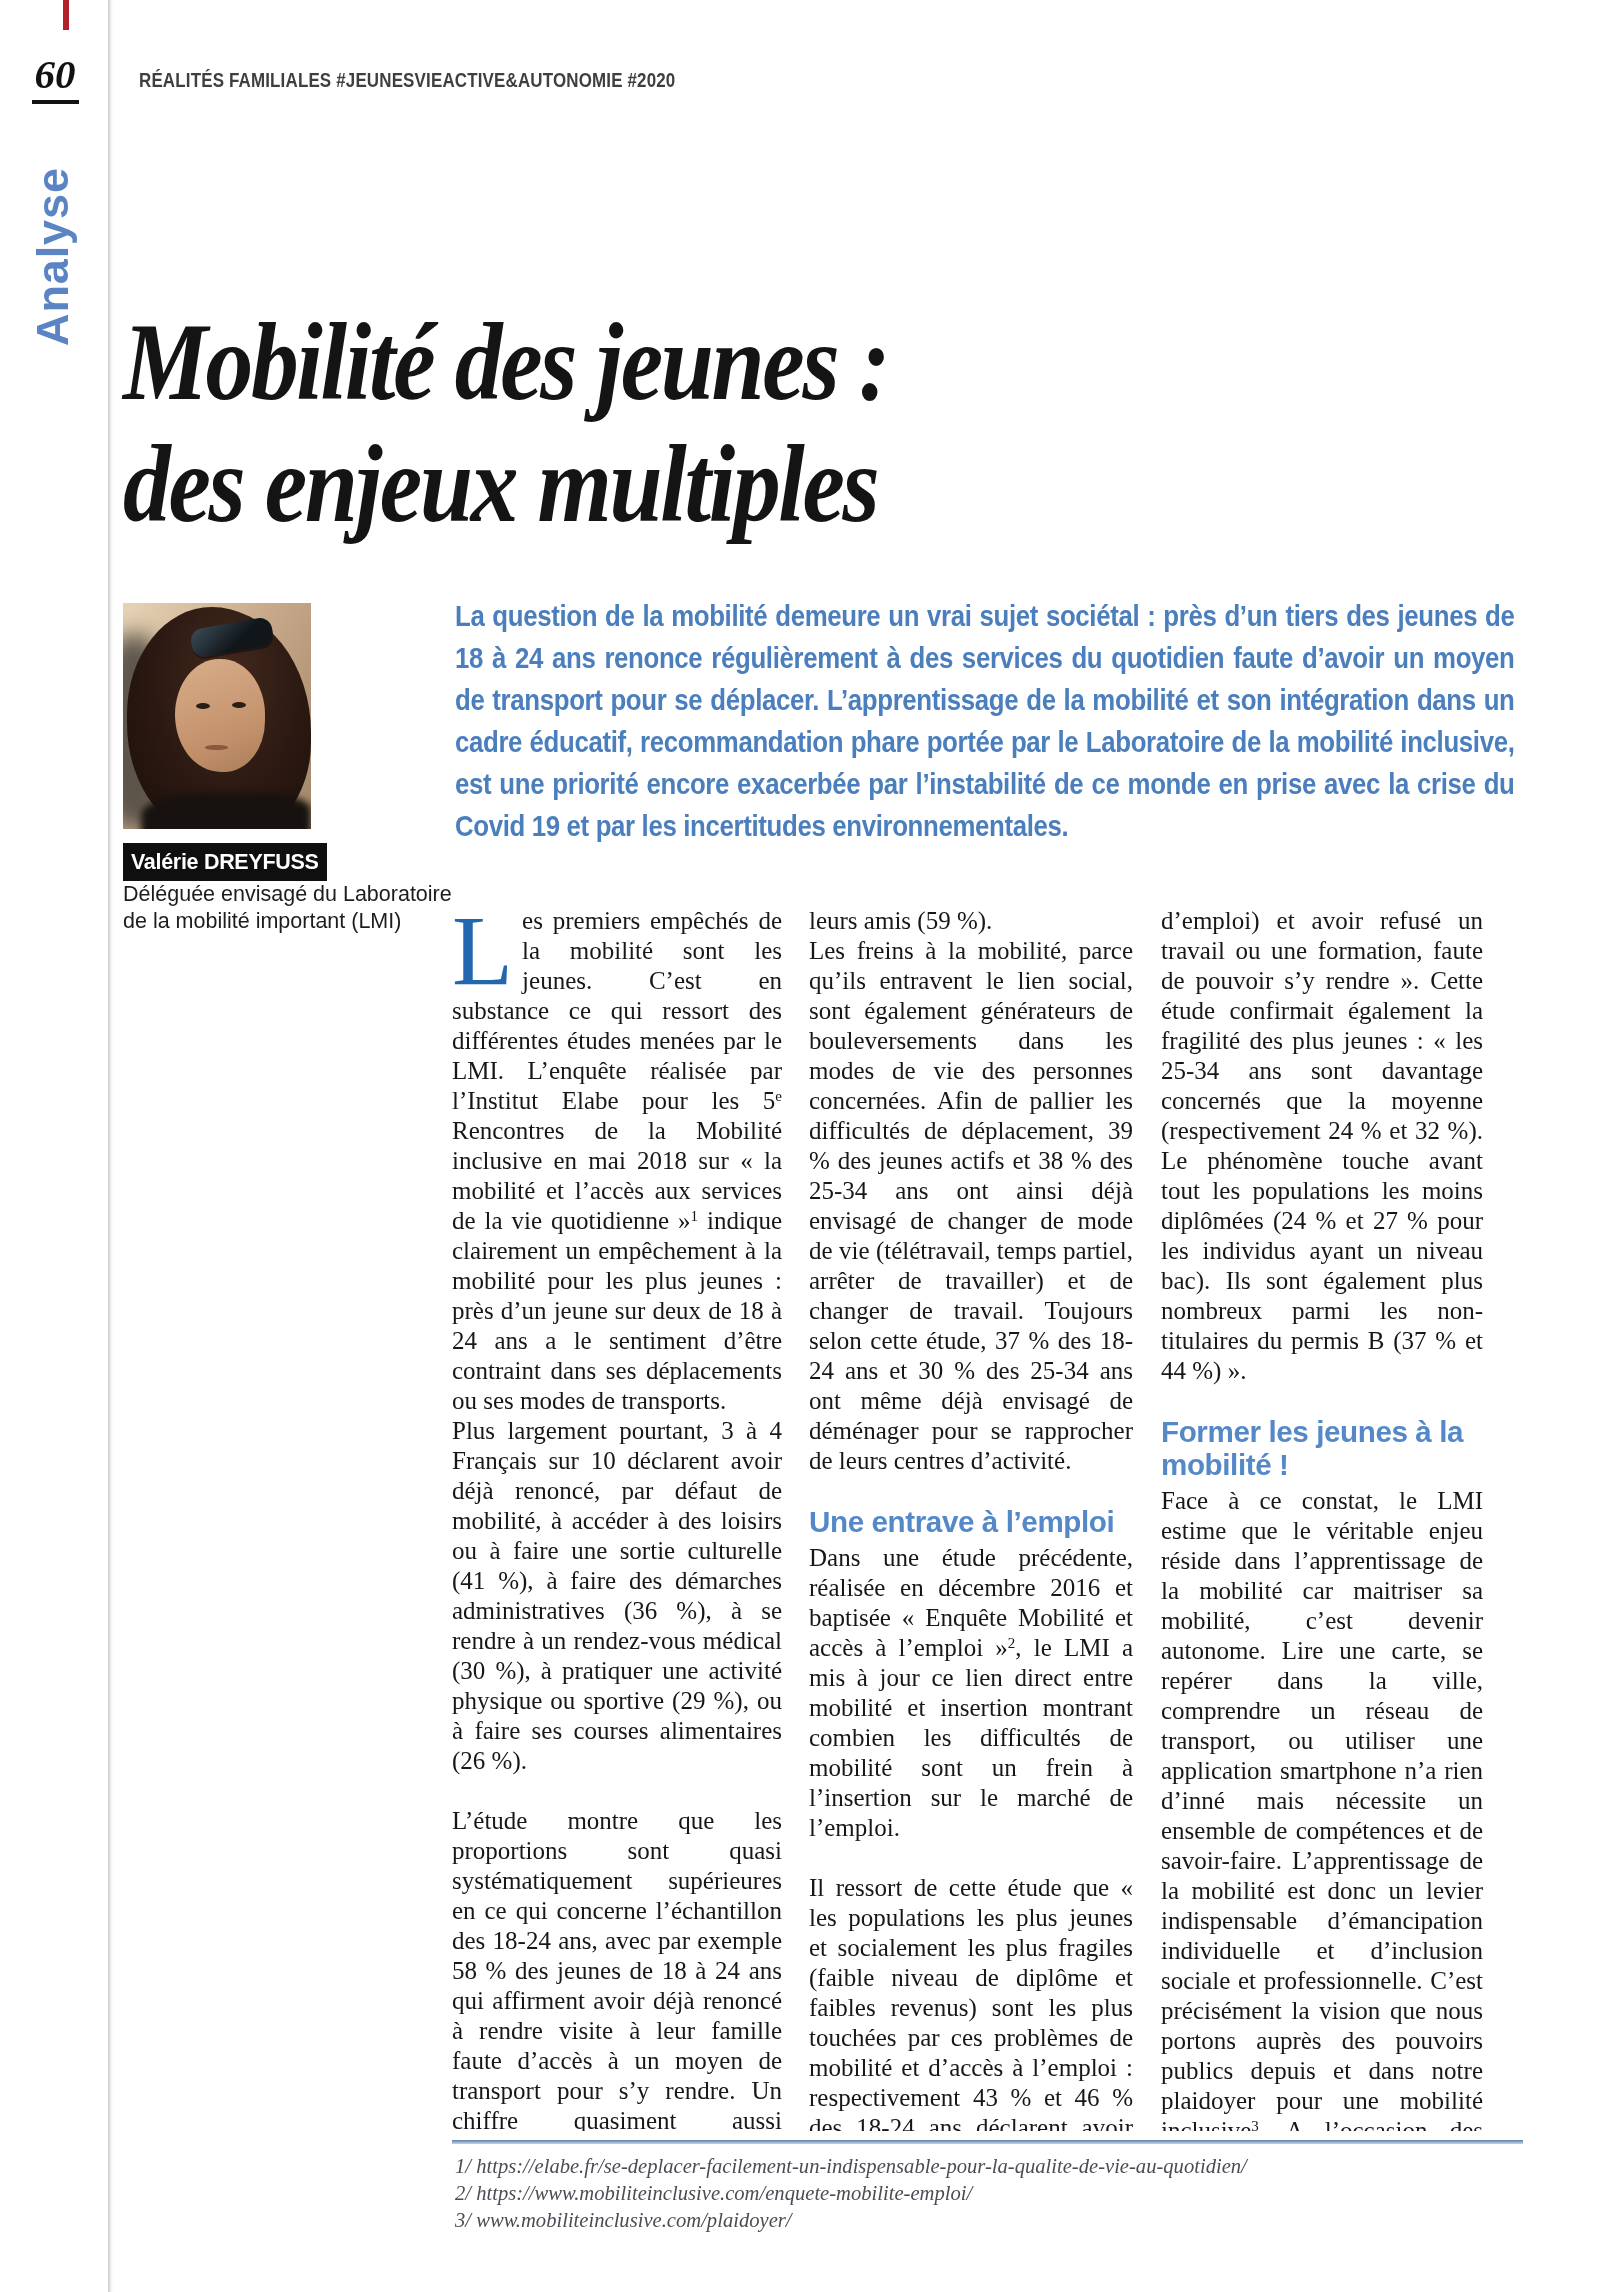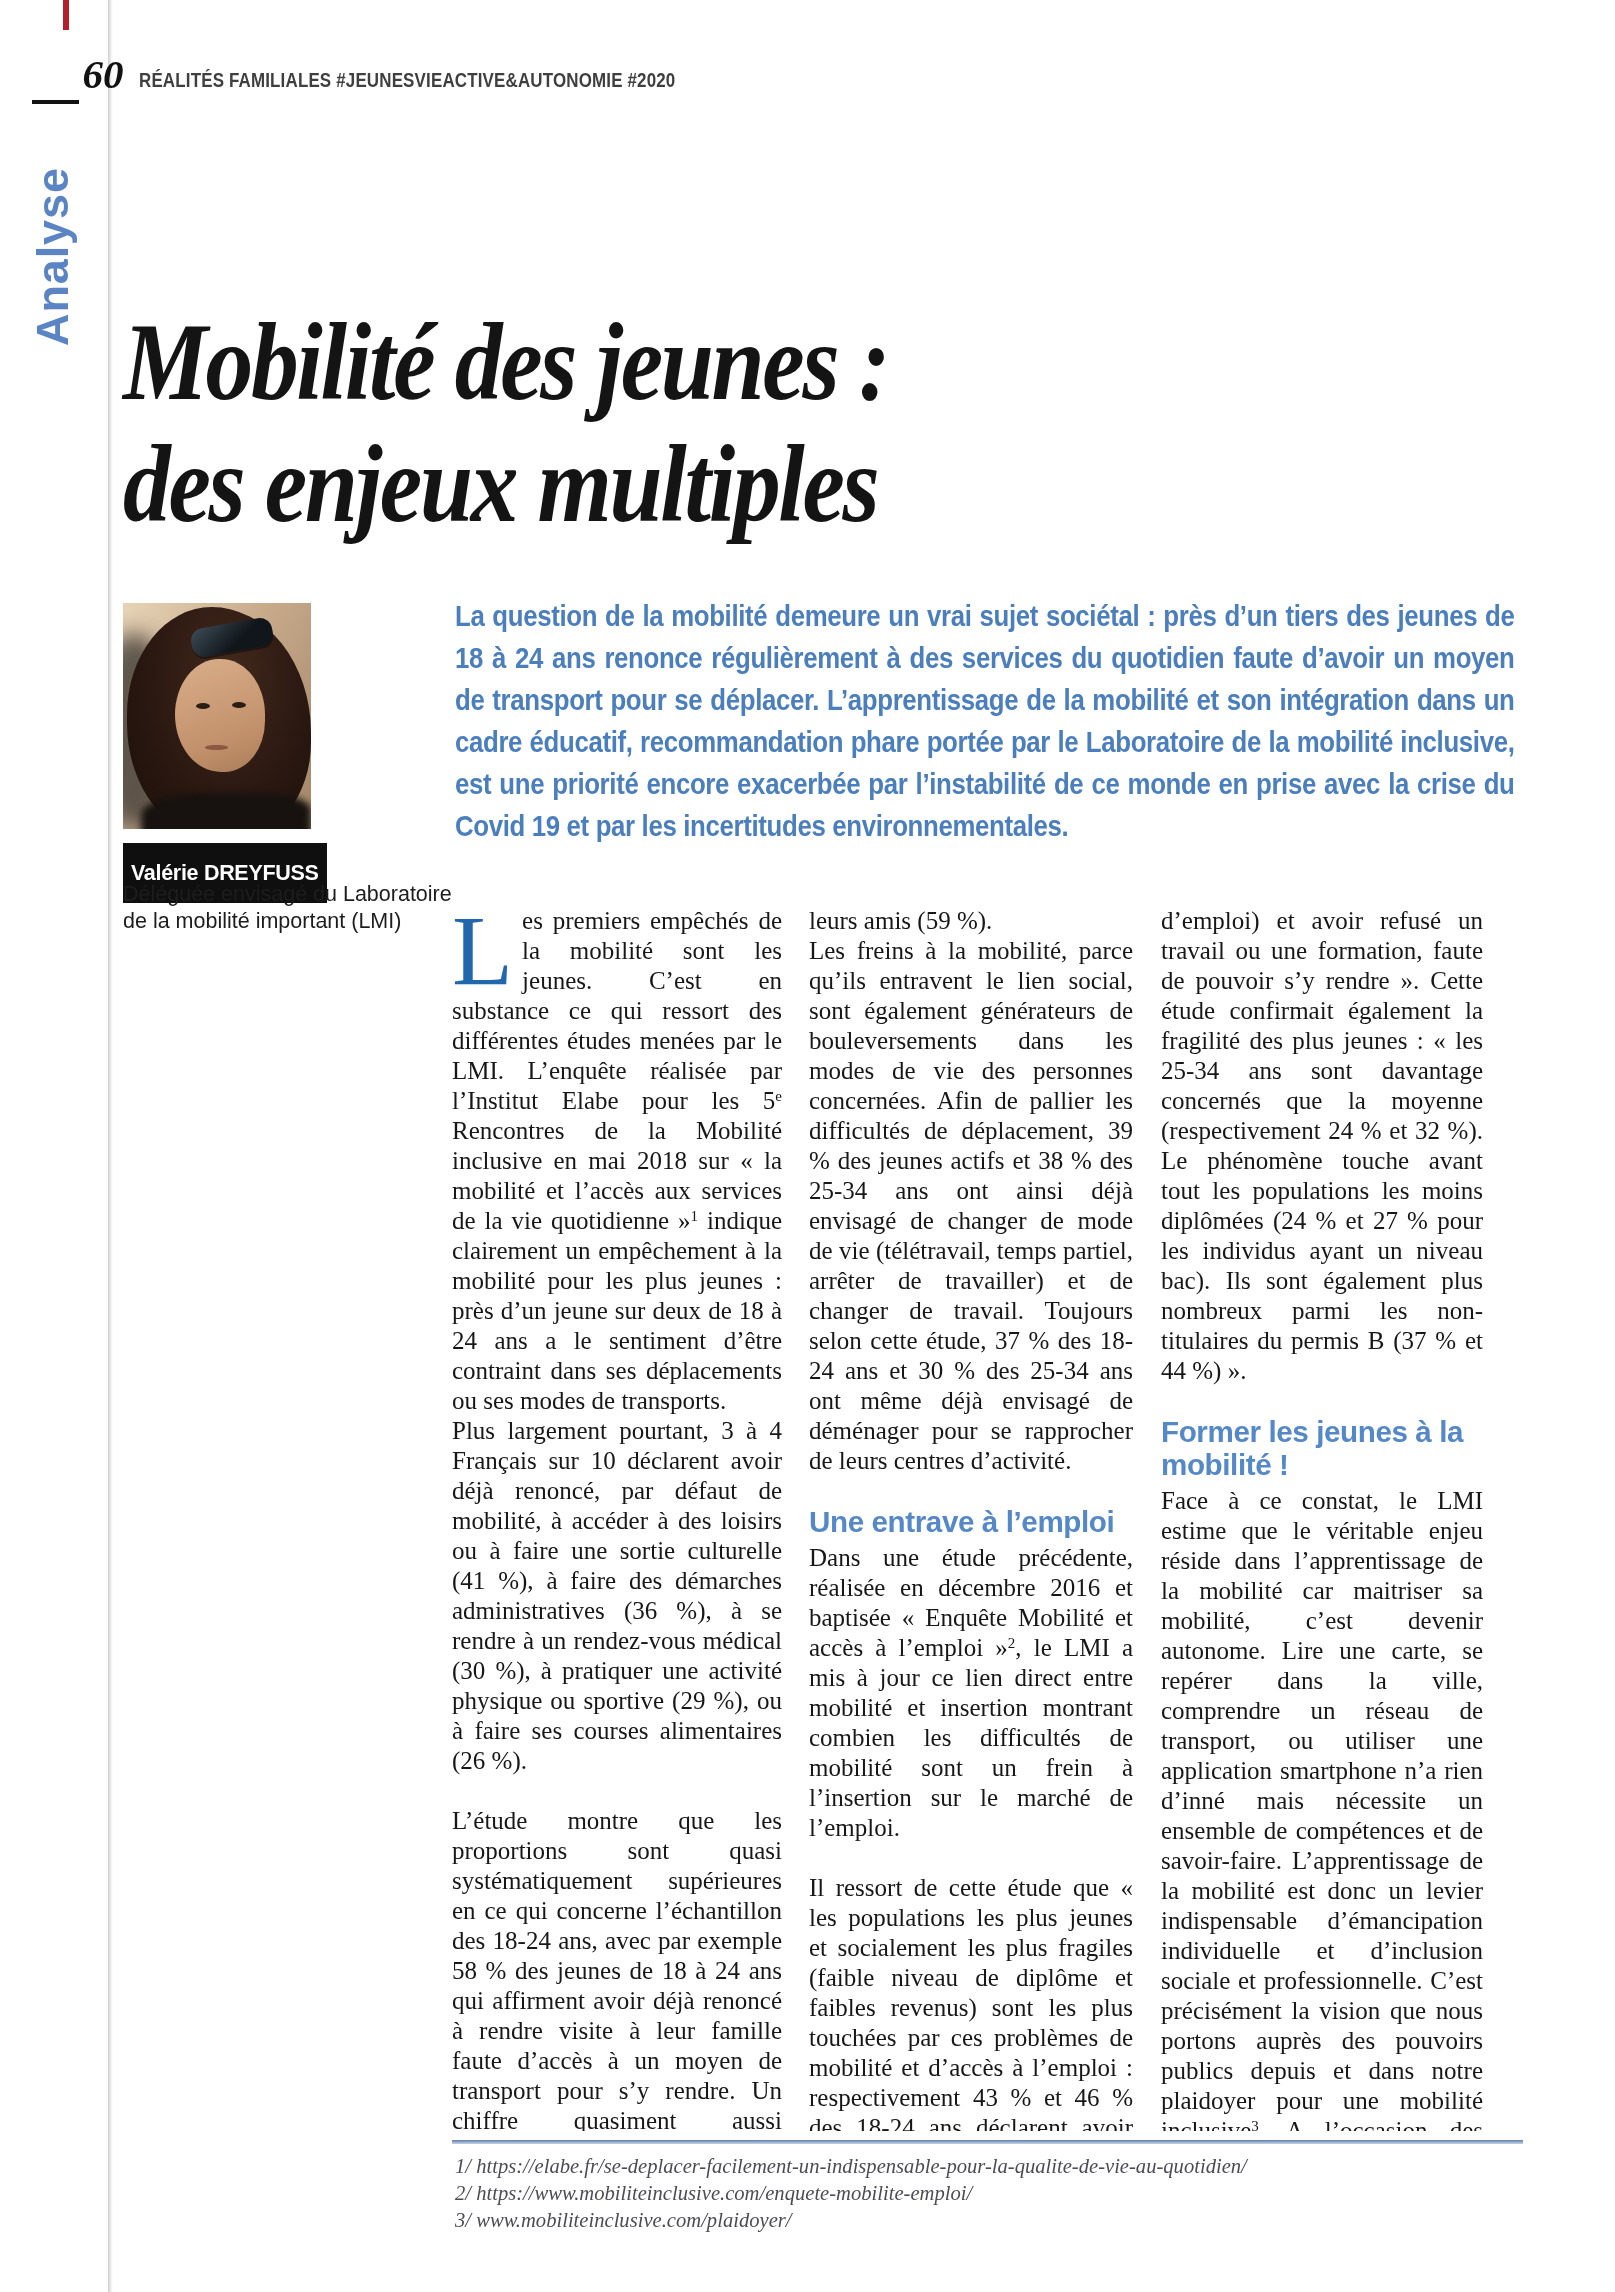--- a/index.html
+++ b/index.html
@@ -7,21 +7,21 @@
         font-family:"Liberation Serif",serif;-webkit-font-smoothing:antialiased;}
   .abs{position:absolute;}
 
   
   .fold-line{left:108px;top:0;width:5.4px;height:2293px;
     background:linear-gradient(90deg,rgba(0,0,0,.20),rgba(0,0,0,.04) 70%,rgba(0,0,0,0));}
   .red-dash{left:63px;top:0;width:6.3px;height:30px;background:#b3202c;}
 
   
   .page-num{left:30px;top:52px;width:50px;text-align:center;
-    font:italic 700 41px/45px "Liberation Serif",serif;color:#121212;margin-left:48px;}
+    font:italic 700 41px/45px "Liberation Serif",serif;color:#121212;}
   .page-num-rule{left:32px;top:100px;width:47px;height:3.6px;background:#121212;}
 
   .header-text{left:139px;top:70px;font:700 19.7px/21.5px "Liberation Sans",sans-serif;
     color:#3f3f3f;transform:scaleX(.86);transform-origin:0 0;white-space:nowrap;letter-spacing:0.2px;}
 
   .analyse{left:27px;top:149px;height:197px;writing-mode:vertical-rl;transform:rotate(180deg);
     font:700 45px "Liberation Sans",sans-serif;color:#5b84c4;letter-spacing:0.9px;}
 
   
   .title{left:123px;top:301px;width:1343px;
@@ -41,21 +41,21 @@
     border-radius:50% 50% 46% 52%;}
   .ph-glasses{position:absolute;left:68px;top:19.7px;width:82px;height:29px;
     background:linear-gradient(145deg,#3e4d57 0%,#11161b 60%);border-radius:12.5px;
     transform:rotate(-10deg);box-shadow:0 1.8px 0 rgba(0,0,0,.4);}
   .ph-eye{position:absolute;width:14.3px;height:6.3px;background:#2a1d14;border-radius:50%;}
   .ph-mouth{position:absolute;left:82px;top:142px;width:23px;height:5.4px;background:#8c5844;border-radius:40%;}
   .ph-shoulder{position:absolute;left:18px;top:190px;width:170px;height:54px;background:#17120f;
     border-radius:40% 30% 0 0;filter:blur(3.6px);}
 
   .caption-box{left:123px;top:843px;background:#0f0f0f;color:#ffffff;height:30px;
-    font:700 21.5px/30px "Liberation Sans",sans-serif;padding:15px 8px;letter-spacing:-0.3px;white-space:nowrap;}
+    font:700 21.5px/30px "Liberation Sans",sans-serif;padding:4px 8px;letter-spacing:-0.3px;white-space:nowrap;}
   .subcaption{left:123px;top:881px;font:400 21.5px/27px "Liberation Sans",sans-serif;color:#1d1d1d;white-space:nowrap;}
 
   
   .intro{left:455px;top:595px;width:1232px;transform:scaleX(.86);transform-origin:0 0;
     font:700 30px/42px "Liberation Sans",sans-serif;color:#4a7ebc;text-align:justify;letter-spacing:-0.4px;}
 
   
   .col{top:906px;height:1225px;overflow:hidden;
     font:400 25px/30px "Liberation Serif",serif;color:#171717;text-align:justify;}
   .col1{left:452px;width:330px;}

